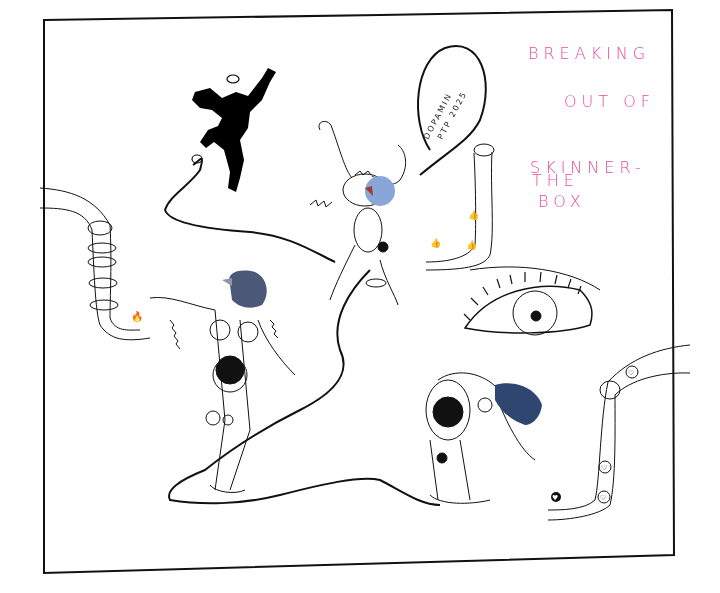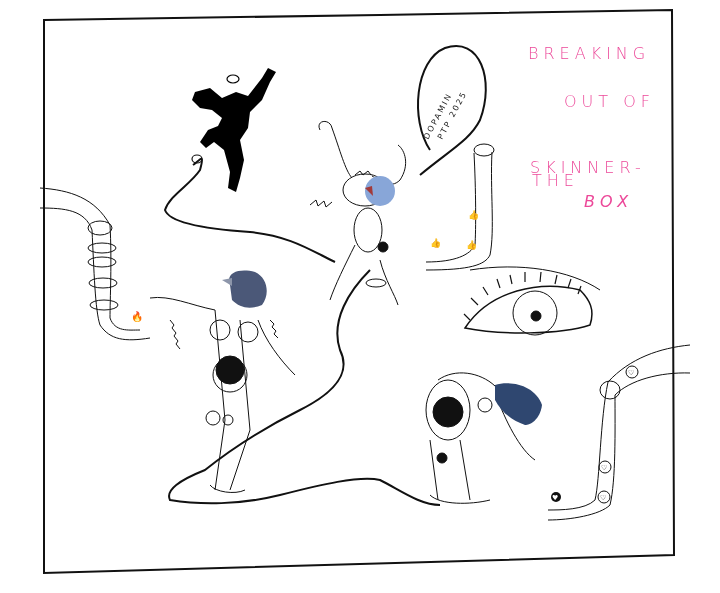--- a/index.html
+++ b/index.html
@@ -111,13 +111,13 @@
   <text x="601" y="470" font-size="7" fill="#111">♡</text>
   <text x="600" y="500" font-size="7" fill="#111">♡</text>
   <circle cx="556" cy="497" r="5" fill="#111"></circle>
   <text x="552" y="500" font-size="7" fill="#fff">♥</text>
 </svg>
 
 <div class="title-line" style="left:528px;top:44px;">BREAKING</div>
 <div class="title-line" style="left:564px;top:92px;">OUT OF</div>
 <div class="title-line" style="left:532px;top:124px;margin-top:47px;">THE</div>
 <div class="title-line" style="left:530px;top:158px;text-align:center;">SKINNER-</div>
-<div class="title-line" style="left:584px;top:192px;font-style:italic;">BOX</div>
+<div class="title-line" style="left:538px;top:192px;">BOX</div>
 
 </body></html>

